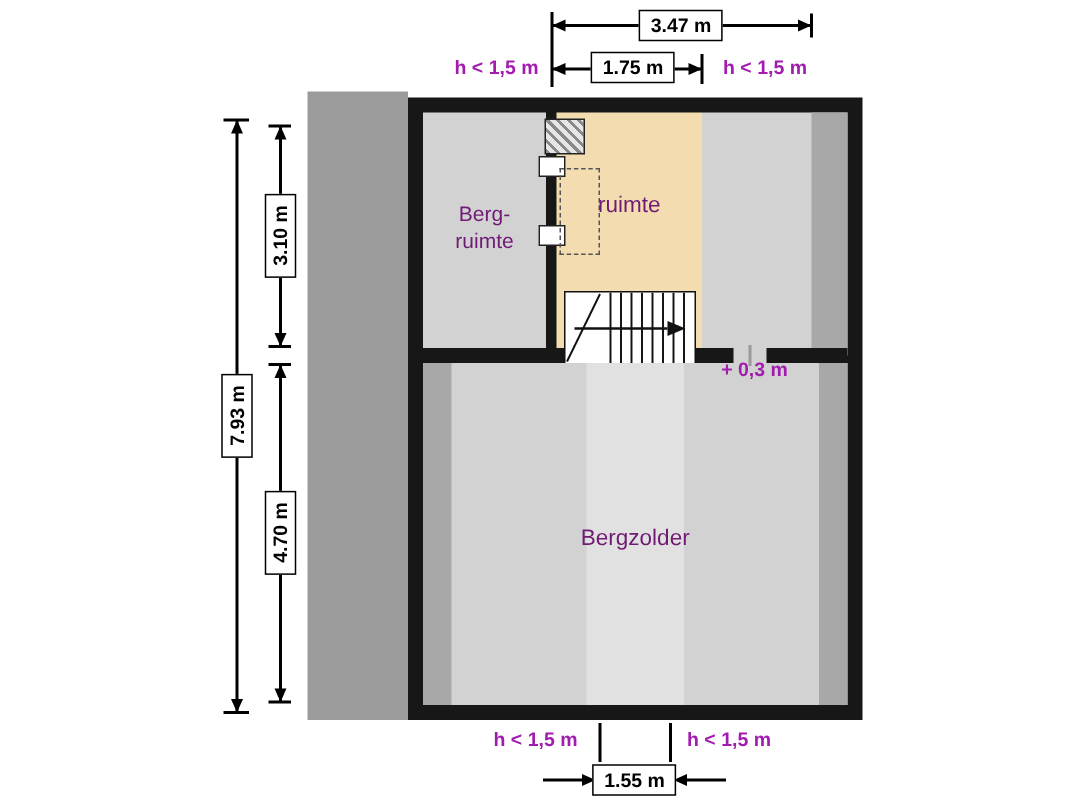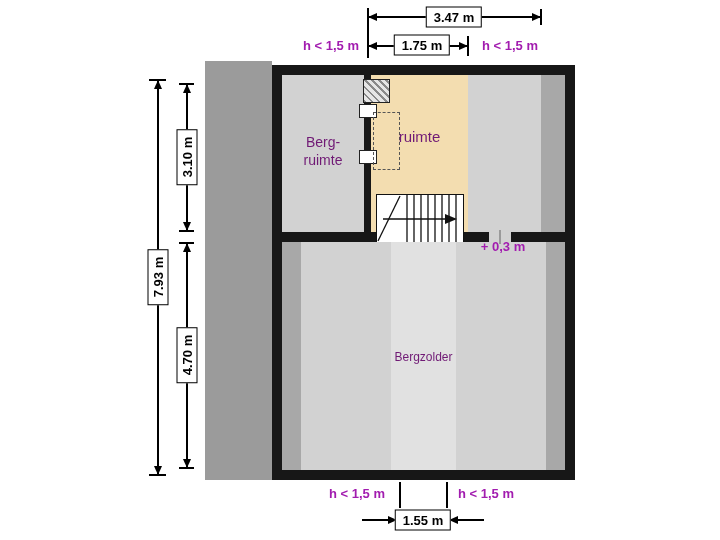--- a/index.html
+++ b/index.html
@@ -74,21 +74,21 @@
     </svg>
   </div>
 
   <div class="room-label" style="left:282px;top:133px;width:82px;font-size:14px;line-height:18px;">
     <span class="ln">Berg-</span>
     <span class="ln">ruimte</span>
   </div>
   <div class="room-label" style="left:371px;top:127px;width:97px;font-size:15px;line-height:19px;">
     <span class="ln">ruimte</span>
   </div>
-  <div class="room-label" style="left:282px;top:350px;width:283px;font-size:12px;">Bergzolder</div>
+  <div class="room-label" style="left:282px;top:350px;width:283px;font-size:15px;">Bergzolder</div>
 
   <div class="vline" style="left:367px;top:8px;height:50px;"></div>
   <div class="vline" style="left:540px;top:9px;height:16px;"></div>
   <div class="hline" style="left:368px;top:16px;width:173px;"></div>
   <div class="arrow a-left" style="left:368px;top:13px;"></div>
   <div class="arrow a-right" style="left:532px;top:13px;"></div>
   <div class="dim-label" style="left:454px;top:17px;">3.47 m</div>
 
   <div class="vline" style="left:467px;top:36px;height:20px;"></div>
   <div class="hline" style="left:368px;top:45px;width:100px;"></div>

